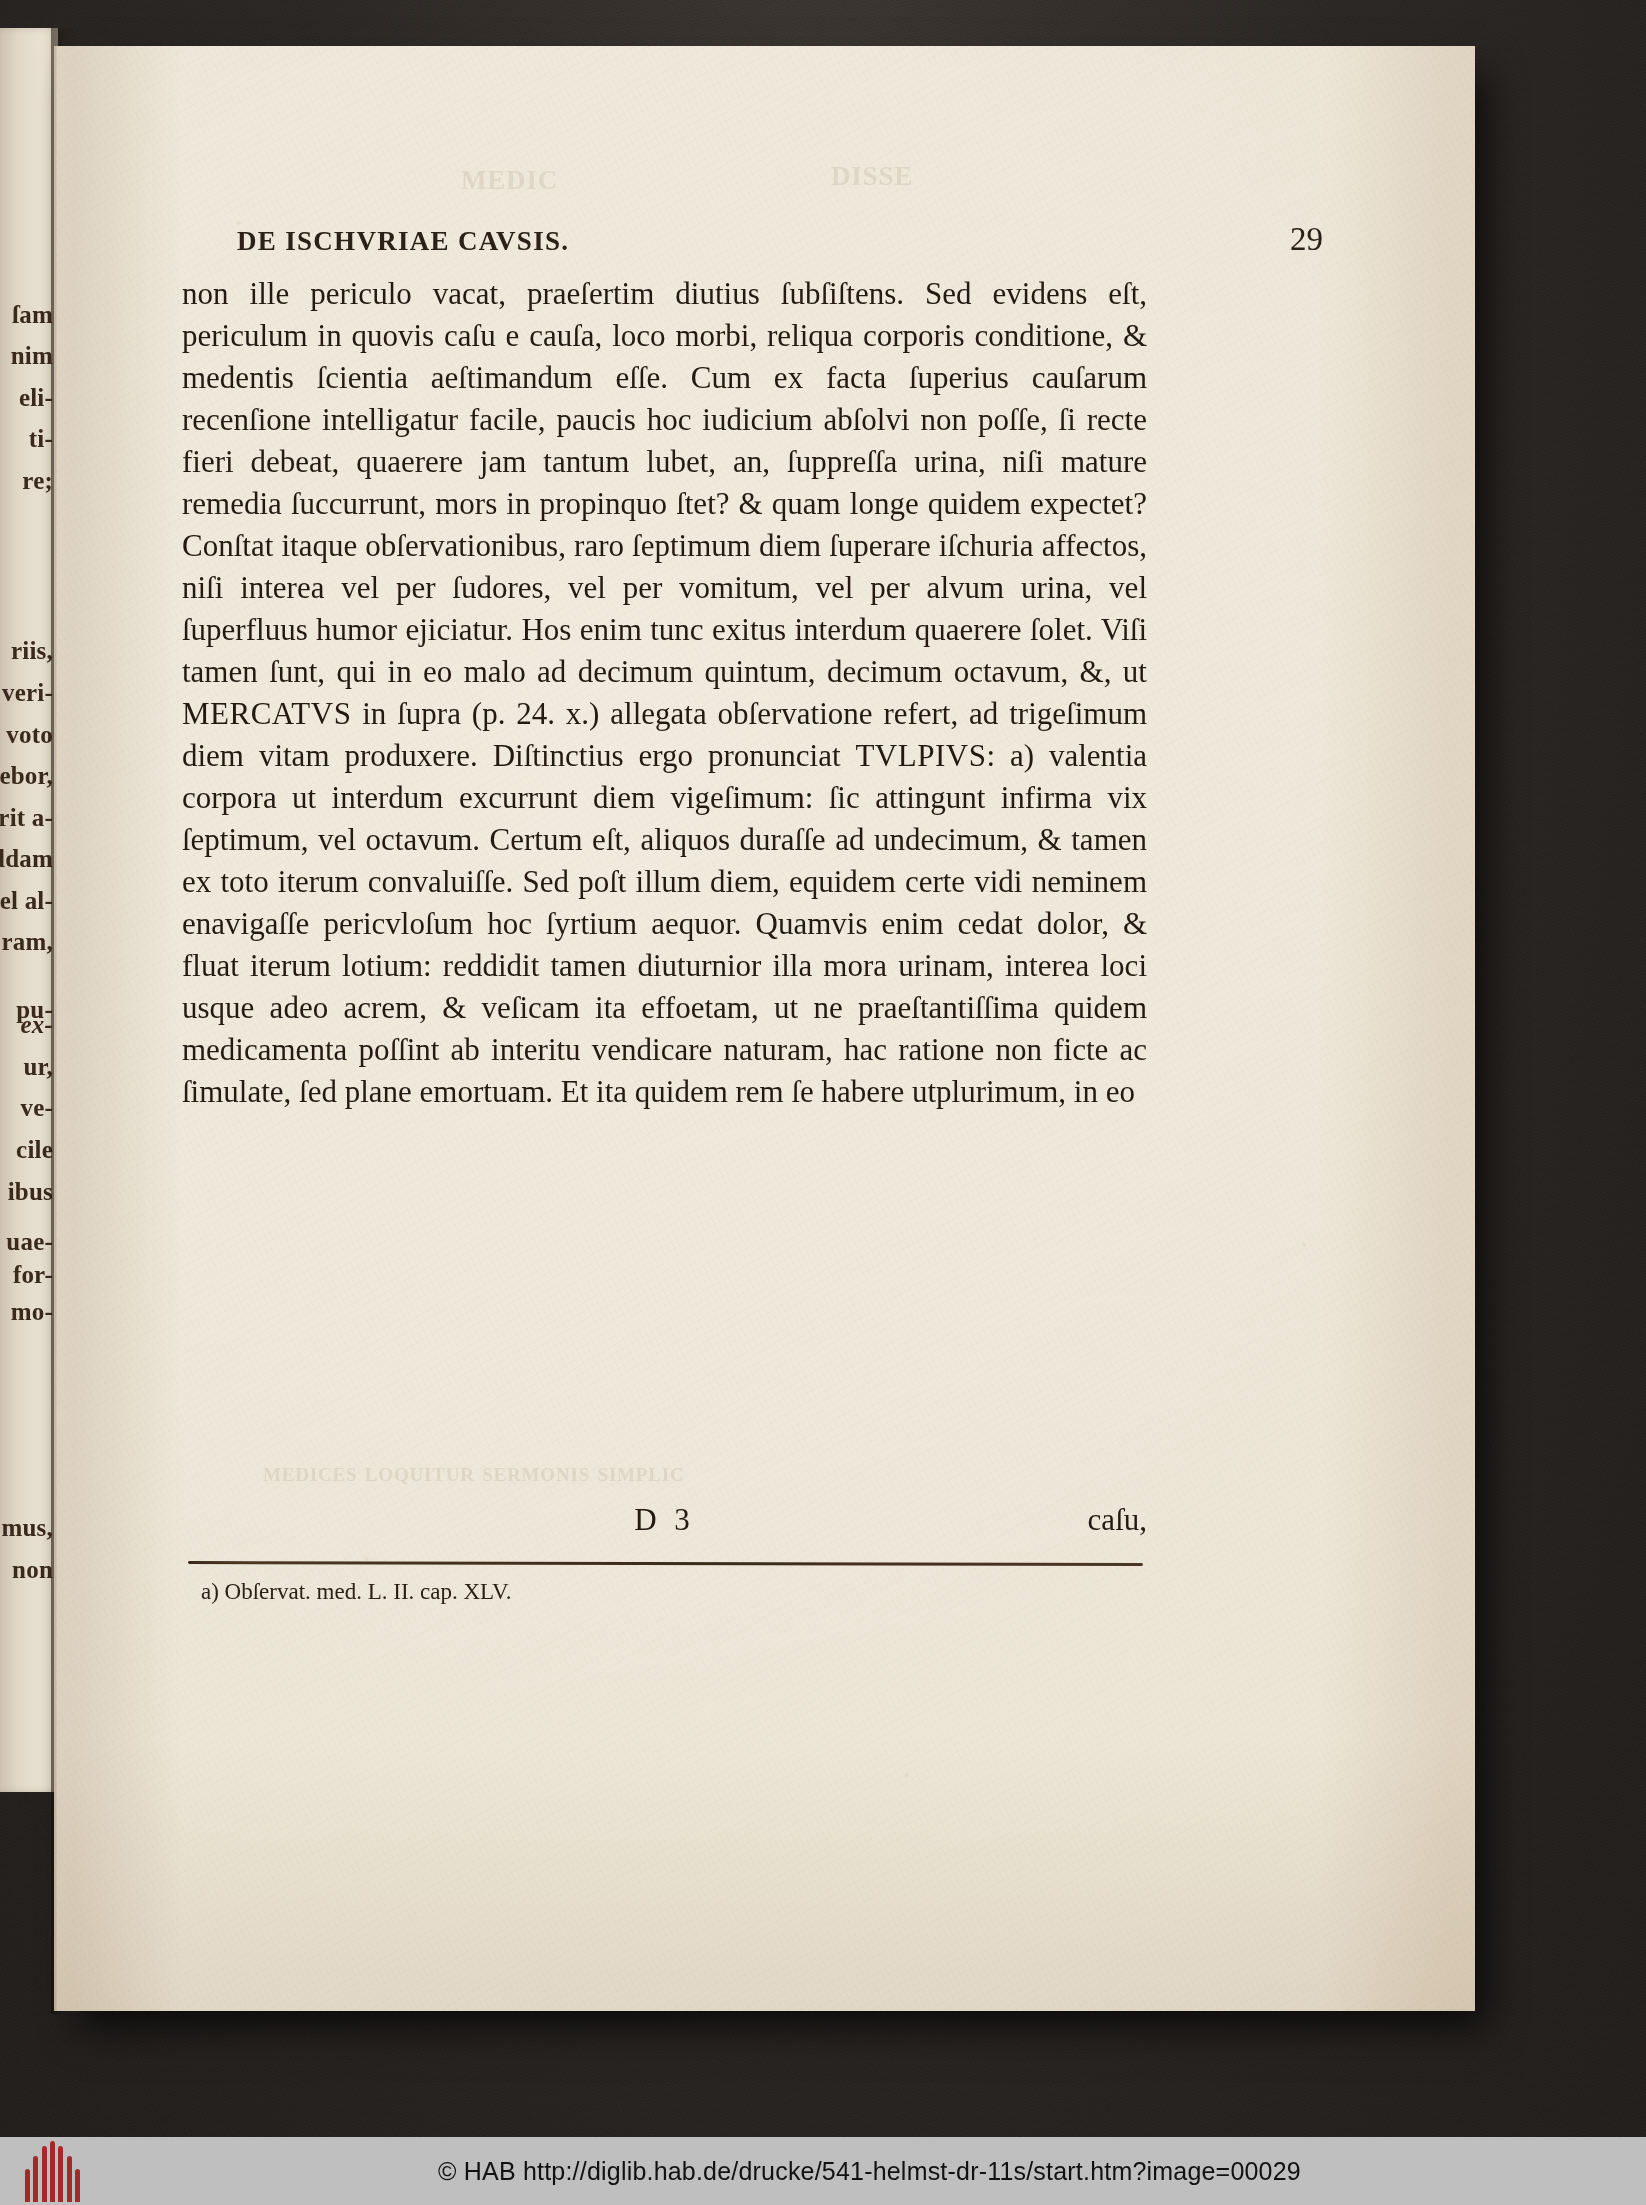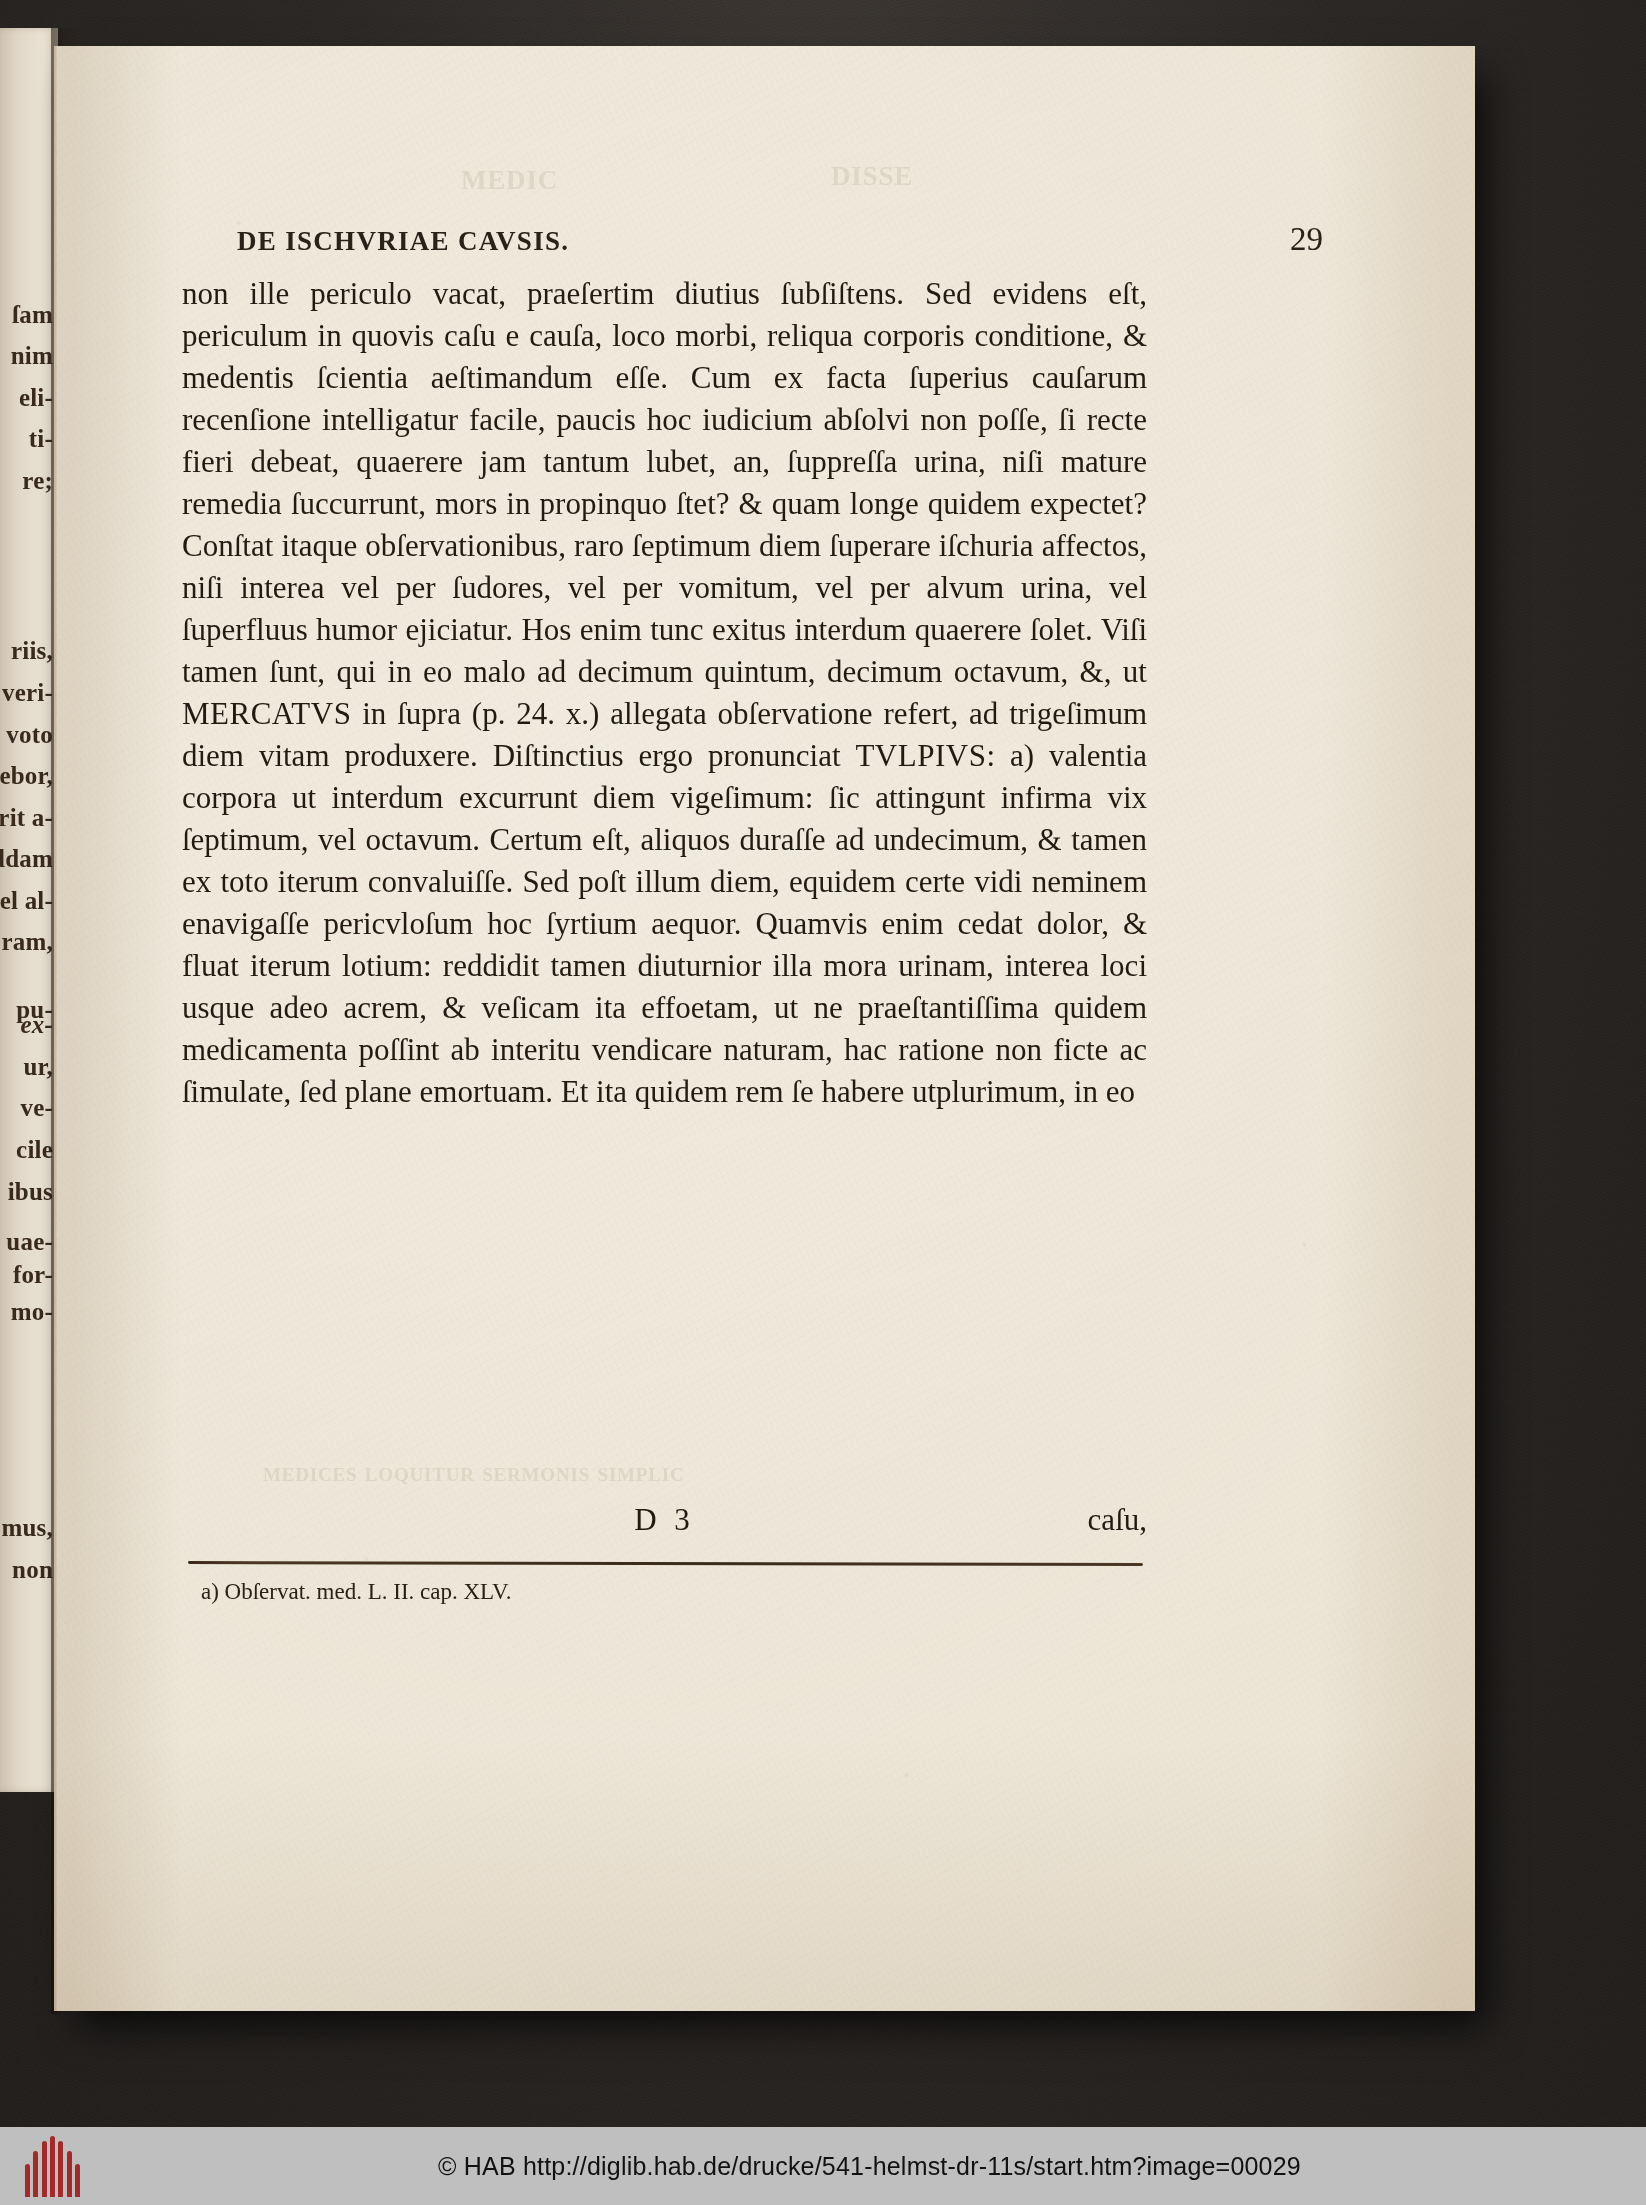--- a/index.html
+++ b/index.html
@@ -124,21 +124,21 @@
 
   
   .show-through{
     position:absolute;color:rgba(120,100,72,.13);
     font-size:27px;letter-spacing:0.8px;pointer-events:none;
     font-variant:small-caps;font-weight:700;white-space:nowrap;
   }
 
   
   #banner{
-    position:absolute;left:0;bottom:0;width:1647px;height:78px;
+    position:absolute;left:0;bottom:0;width:1647px;height:68px;
     background:#bfbfbf;display:flex;align-items:center;
   }
   #banner-logo{
     width:79px;height:61px;margin-left:13px;flex:0 0 auto;
     display:flex;align-items:flex-end;justify-content:center;gap:3.3px;
   }
   #banner-logo i{
     display:block;width:5px;background:#a32a2a;border-radius:2.5px 2.5px 0 0;
   }
   #banner-logo i:nth-child(1){height:33px}

